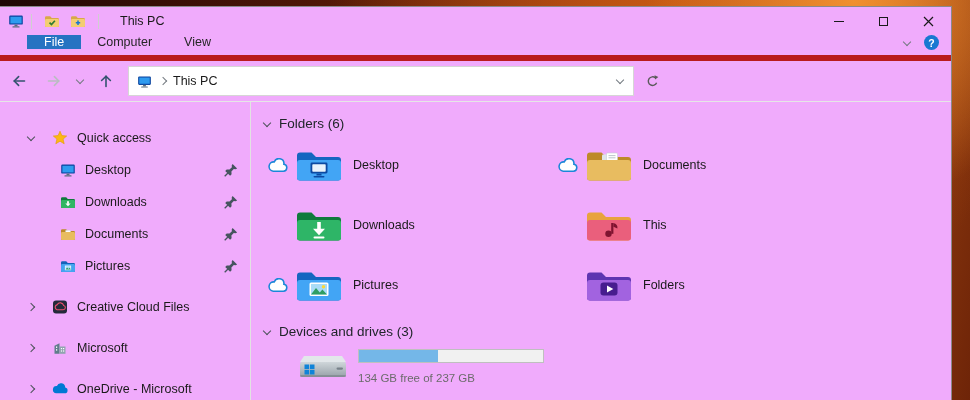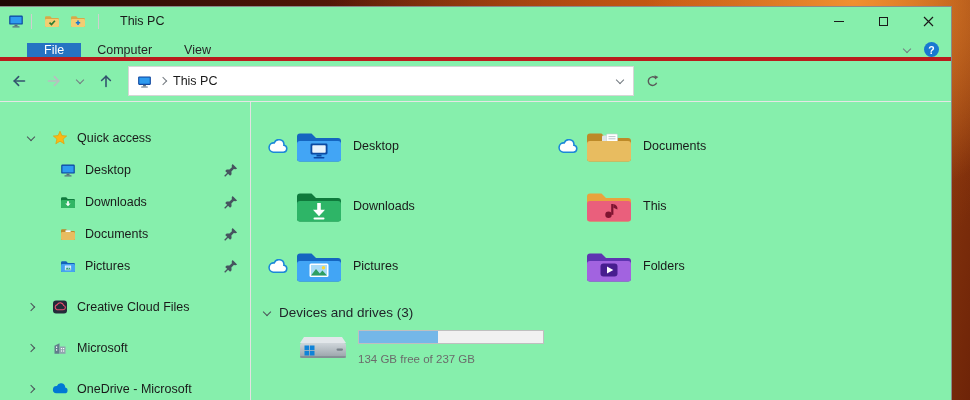--- a/index.html
+++ b/index.html
@@ -6,35 +6,35 @@
   html,body { width:970px; height:400px; overflow:hidden; }
   body {
     font-family:"Liberation Sans","DejaVu Sans",sans-serif;
     background:
       radial-gradient(circle at 88% 0%, #f19030 0%, rgba(241,144,48,0) 22%),
       radial-gradient(circle at 70% 5%, #c85a14 0%, rgba(200,90,20,0) 45%),
       linear-gradient(100deg, #1f0705 0%, #4f1607 30%, #8d300c 58%, #b55416 80%, #6e2408 100%);
   }
   .window {
     position:absolute; left:0; top:6px; width:952px; height:394px;
-    background:#86efac; border-top:1px solid #8a8a8a; border-right:1px solid #8a8a8a;
+    background:#f0abfc; border-top:1px solid #8a8a8a; border-right:1px solid #8a8a8a;
     display:flex; flex-direction:column;
   }
   
   .titlebar { height:28px; display:flex; align-items:center; flex:none; }
   .titlebar .appicon { margin-left:8px; width:16px; height:16px; }
   .tb-div { width:1px; height:15px; background:#cfcfcf; margin:0 7px; }
   .qat-ic { width:16px; height:16px; margin:0 5px; }
   .tb-title { font-size:12.5px; color:#1a1a1a; margin-left:14px; }
   .win-controls { margin-left:auto; display:flex; height:100%; }
   .win-btn { width:45px; height:100%; display:flex; align-items:center; justify-content:center; }
   .glyph-min { width:10px; height:1px; background:#1a1a1a; }
   .glyph-max { width:9px; height:9px; border:1px solid #1a1a1a; }
   
-  .ribbonbar { height:26px; display:flex; align-items:flex-end; padding-left:27px; flex:none; border-bottom:4px solid #b91c1c; }
+  .ribbonbar { height:26px; display:flex; align-items:flex-start; padding-left:27px; flex:none; border-bottom:6px solid #b91c1c; }
   .rtab { display:flex; align-items:center; padding:0 16px; font-size:12.5px; color:#262626; cursor:default; }
   .rtab.active { background:#2673c2; color:#fff; padding:0 17px; }
   .ribbon-right { margin-left:auto; display:flex; align-items:center; gap:14px; padding-right:12px; }
   .help-circle { width:15px; height:15px; border-radius:50%; background:#1878d1; color:#fff;
                  font-size:10.5px; font-weight:bold; display:flex; align-items:center; justify-content:center; }
   
   .chev { display:inline-block; width:6px; height:6px; border-right:1.3px solid #4b5258; border-bottom:1.3px solid #4b5258; }
   .chev.down  { transform:rotate(45deg); margin-top:-2px; }
   .chev.right { transform:rotate(-45deg); }
   .chev.grey  { border-color:#737a80; }
@@ -418,20 +418,24 @@
           </span>
     <svg class="sb-ic">
             <use href="#s-cloud"></use>
           </svg>
     <span class="sb-label">OneDrive - Microsoft</span>
 
   </div>
       </div>
 
     <div class="content">
+      <div class="sec-head">
+        <span class="chev down"></span>
+        <span>Folders (6)</span>
+      </div>
       <div class="tile-grid" id="folder-grid">
           <div class="tile">
     <span class="tile-status">
       <svg>
                 <use href="#cloud-status"></use>
               </svg>
     </span>
     <svg class="tile-icon">
               <use href="#f-desktop"></use>
             </svg>

